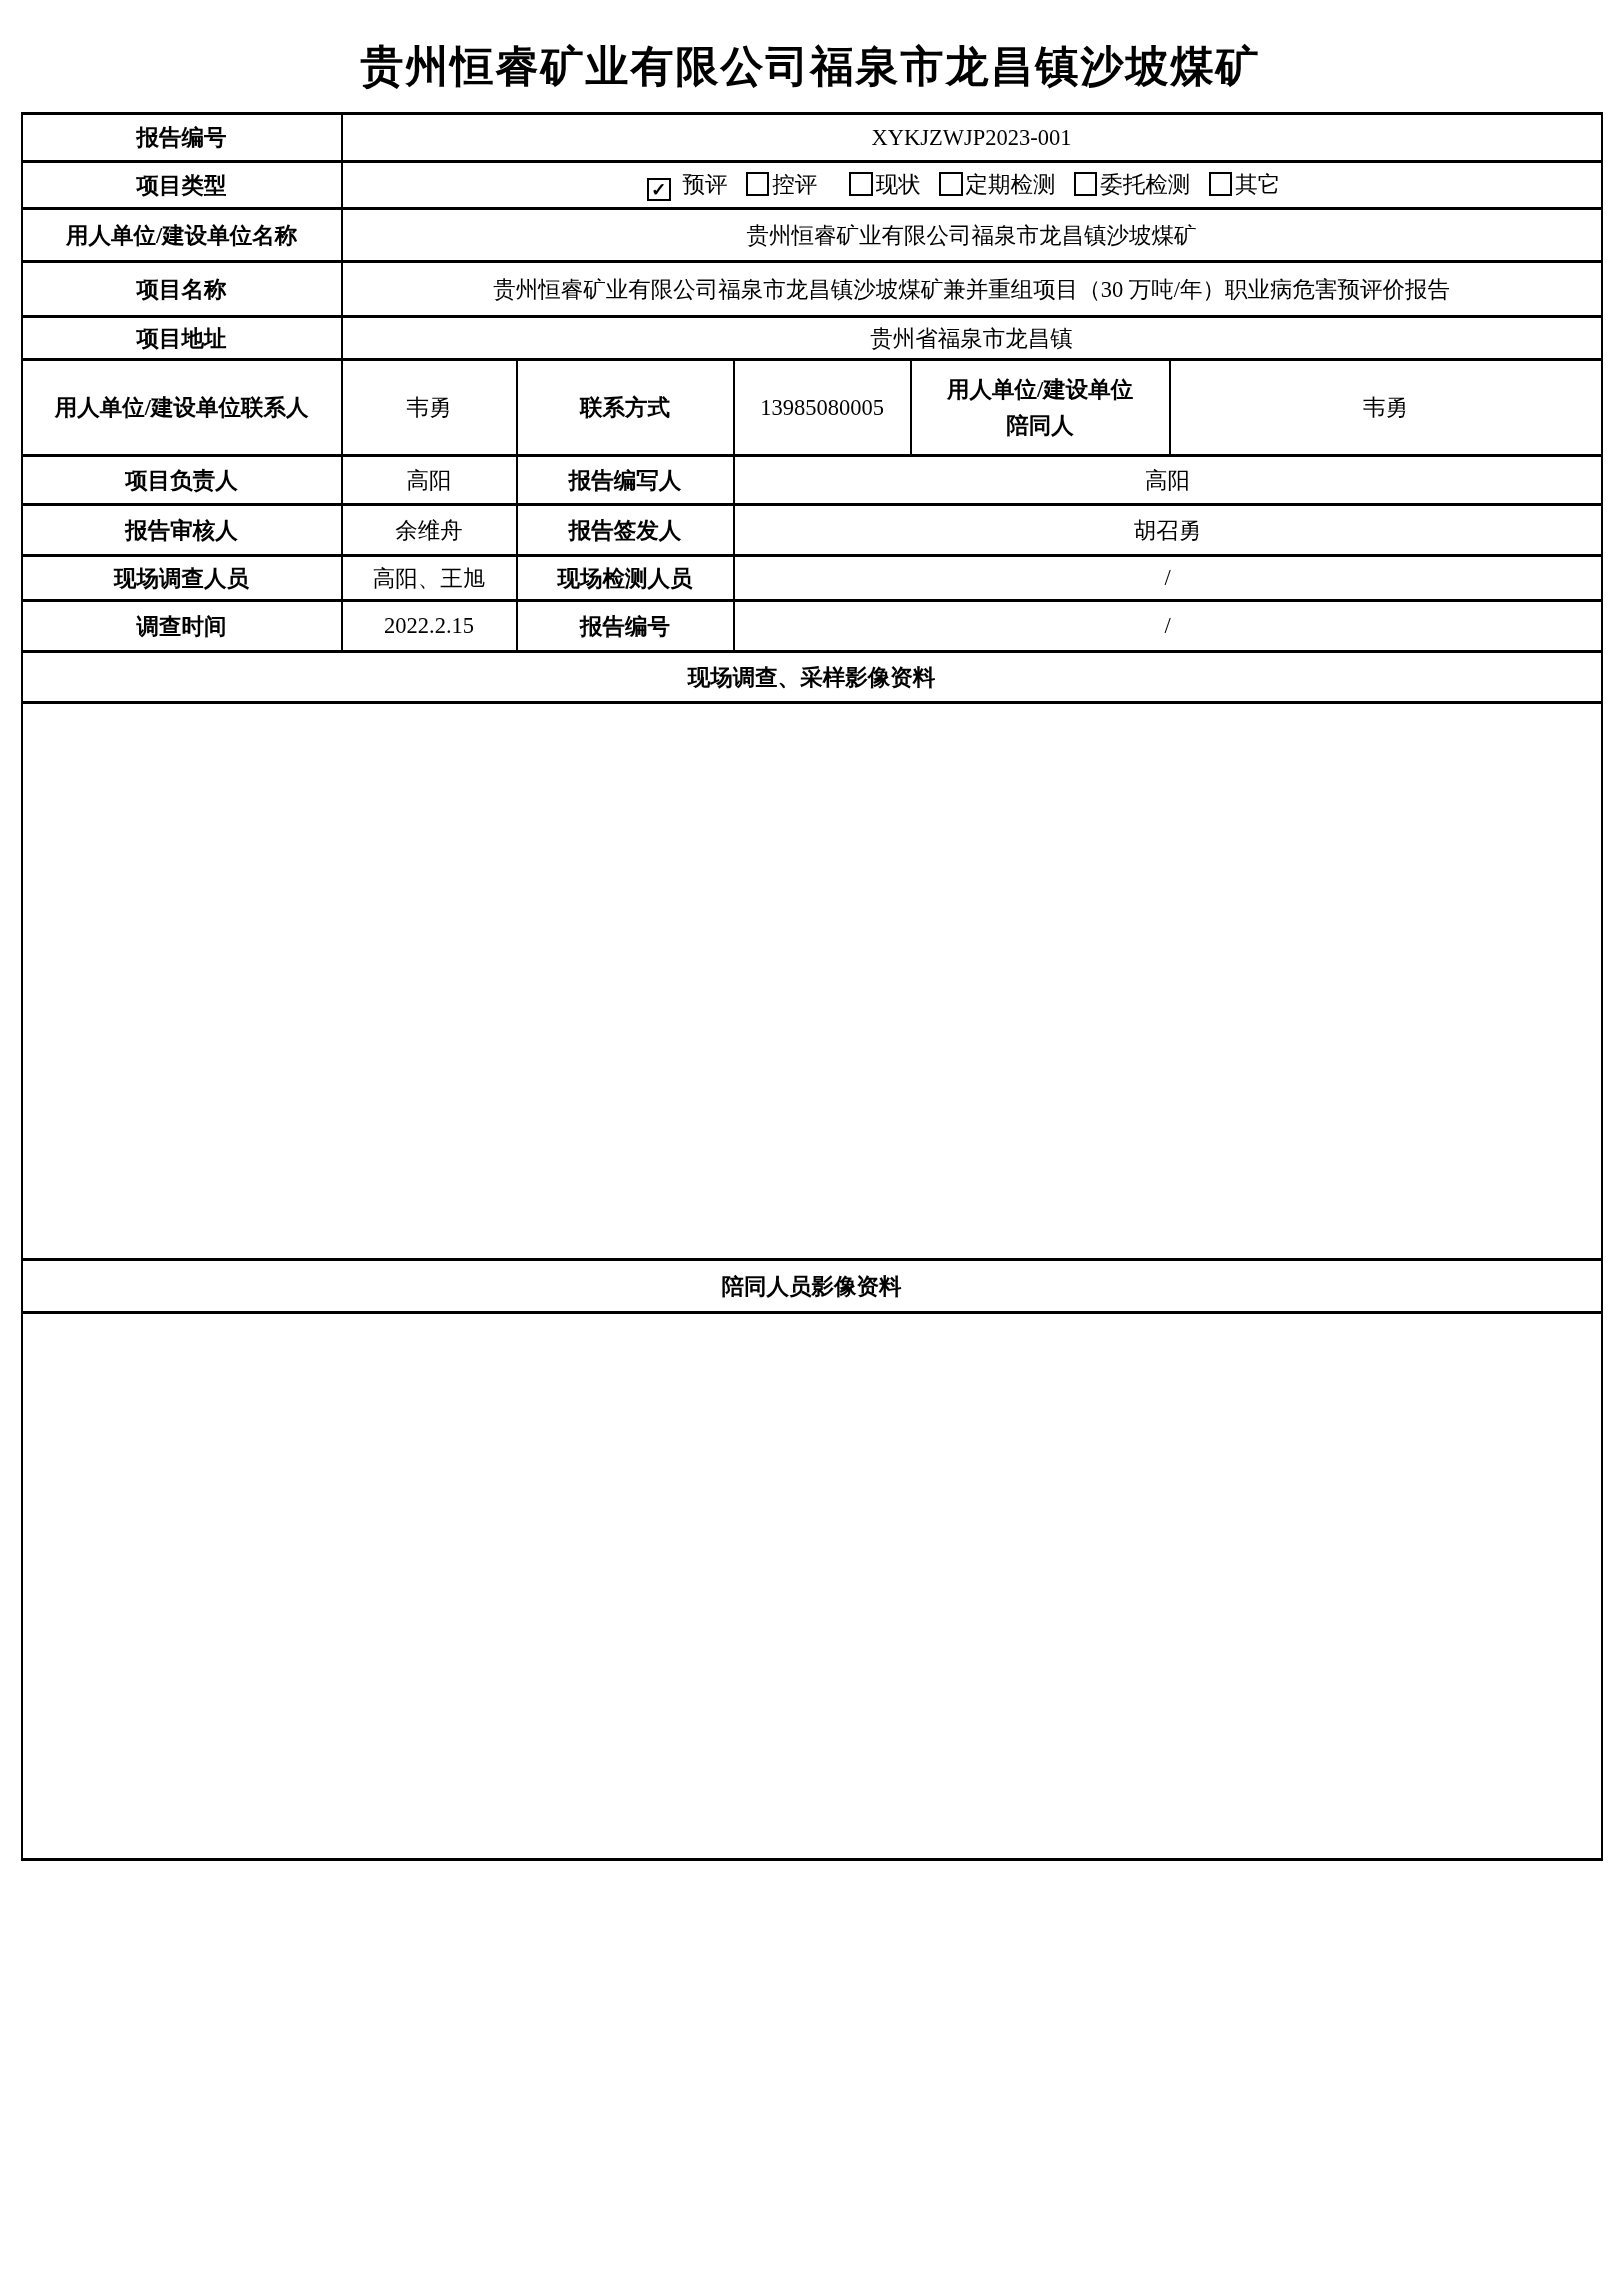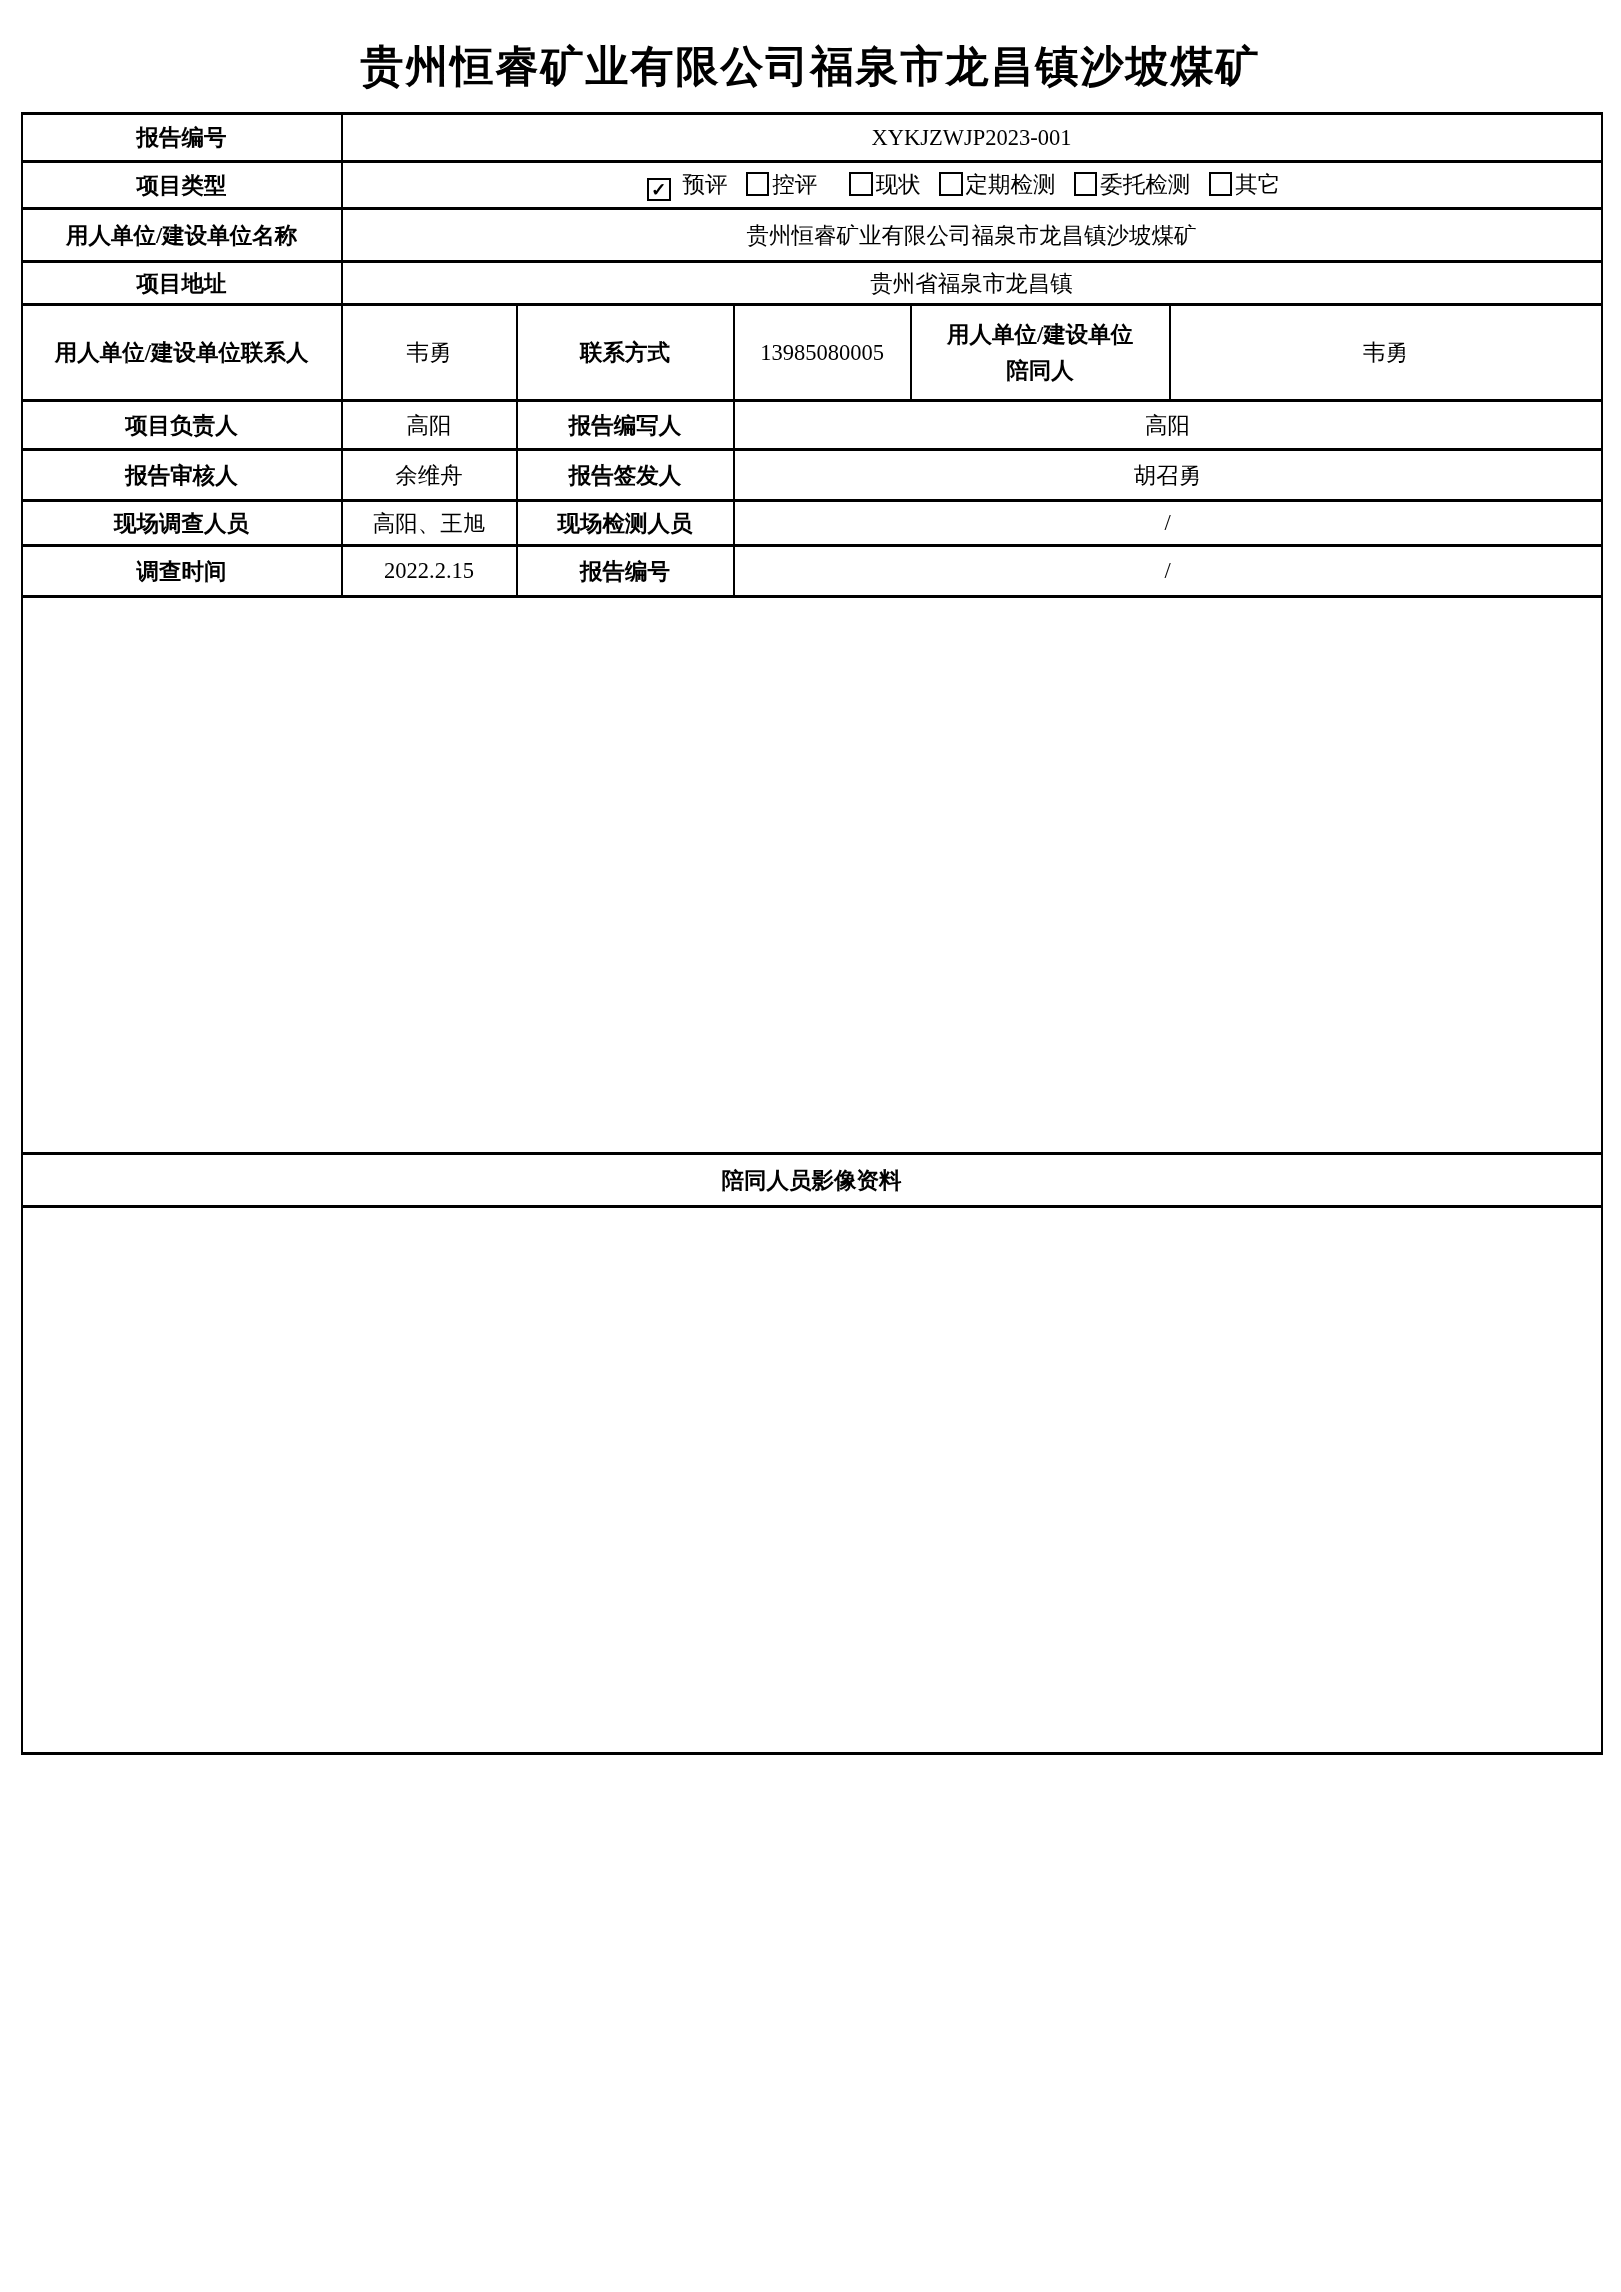--- a/index.html
+++ b/index.html
@@ -110,20 +110,24 @@
           <span class="opt"><span class="cb"></span><span>其它</span></span>
         </span>
       </td>
     </tr>
 
     <tr style="height:53px">
       <td class="lbl">用人单位/建设单位名称</td>
       <td colspan="5">贵州恒睿矿业有限公司福泉市龙昌镇沙坡煤矿</td>
     </tr>
 
+    <tr style="height:55px">
+      <td class="lbl">项目名称</td>
+      <td colspan="5">贵州恒睿矿业有限公司福泉市龙昌镇沙坡煤矿兼并重组项目（30 万吨/年）职业病危害预评价报告</td>
+    </tr>
 
     <tr style="height:43px">
       <td class="lbl">项目地址</td>
       <td colspan="5">贵州省福泉市龙昌镇</td>
     </tr>
 
     <tr style="height:96px">
       <td class="lbl">用人单位/建设单位联系人</td>
       <td>韦勇</td>
       <td class="lbl">联系方式</td>
@@ -156,20 +160,23 @@
       <td colspan="3">/</td>
     </tr>
 
     <tr style="height:51px">
       <td class="lbl">调查时间</td>
       <td>2022.2.15</td>
       <td class="lbl">报告编号</td>
       <td colspan="3">/</td>
     </tr>
 
+    <tr style="height:51px">
+      <td class="sec" colspan="6">现场调查、采样影像资料</td>
+    </tr>
 
     <tr style="height:557px">
       <td colspan="6"></td>
     </tr>
 
     <tr style="height:53px">
       <td class="sec" colspan="6">陪同人员影像资料</td>
     </tr>
 
     <tr style="height:547px">

